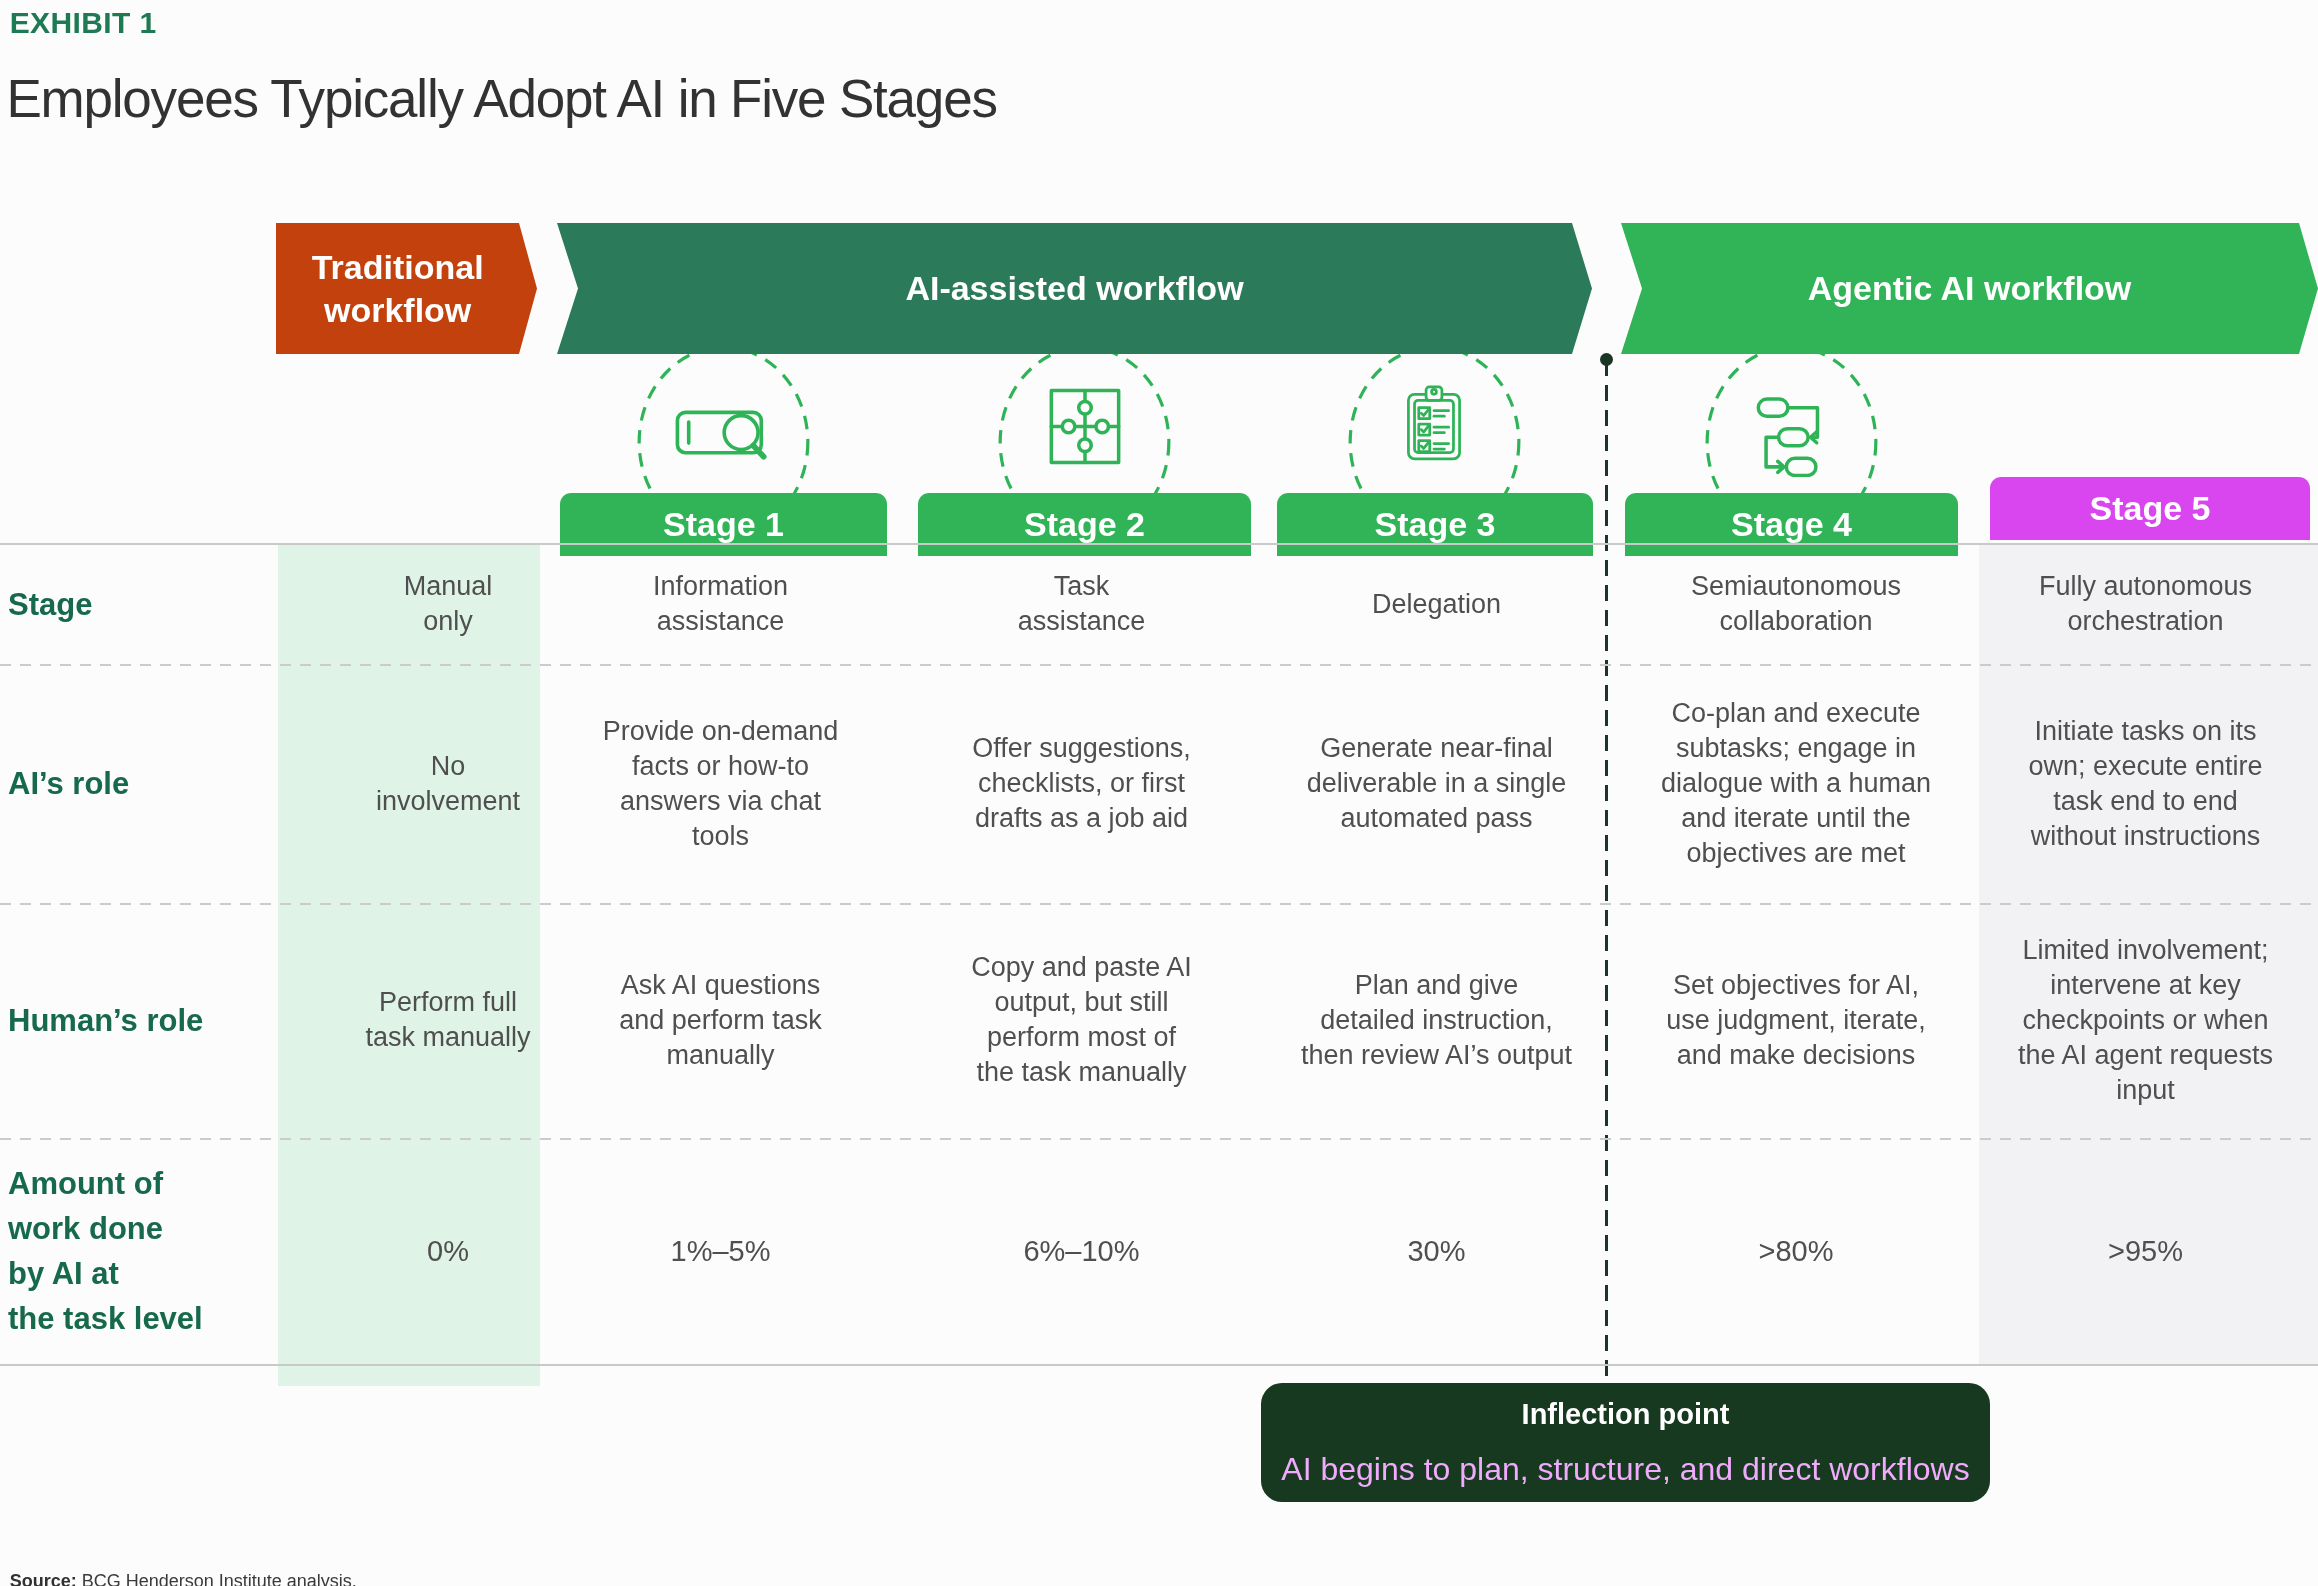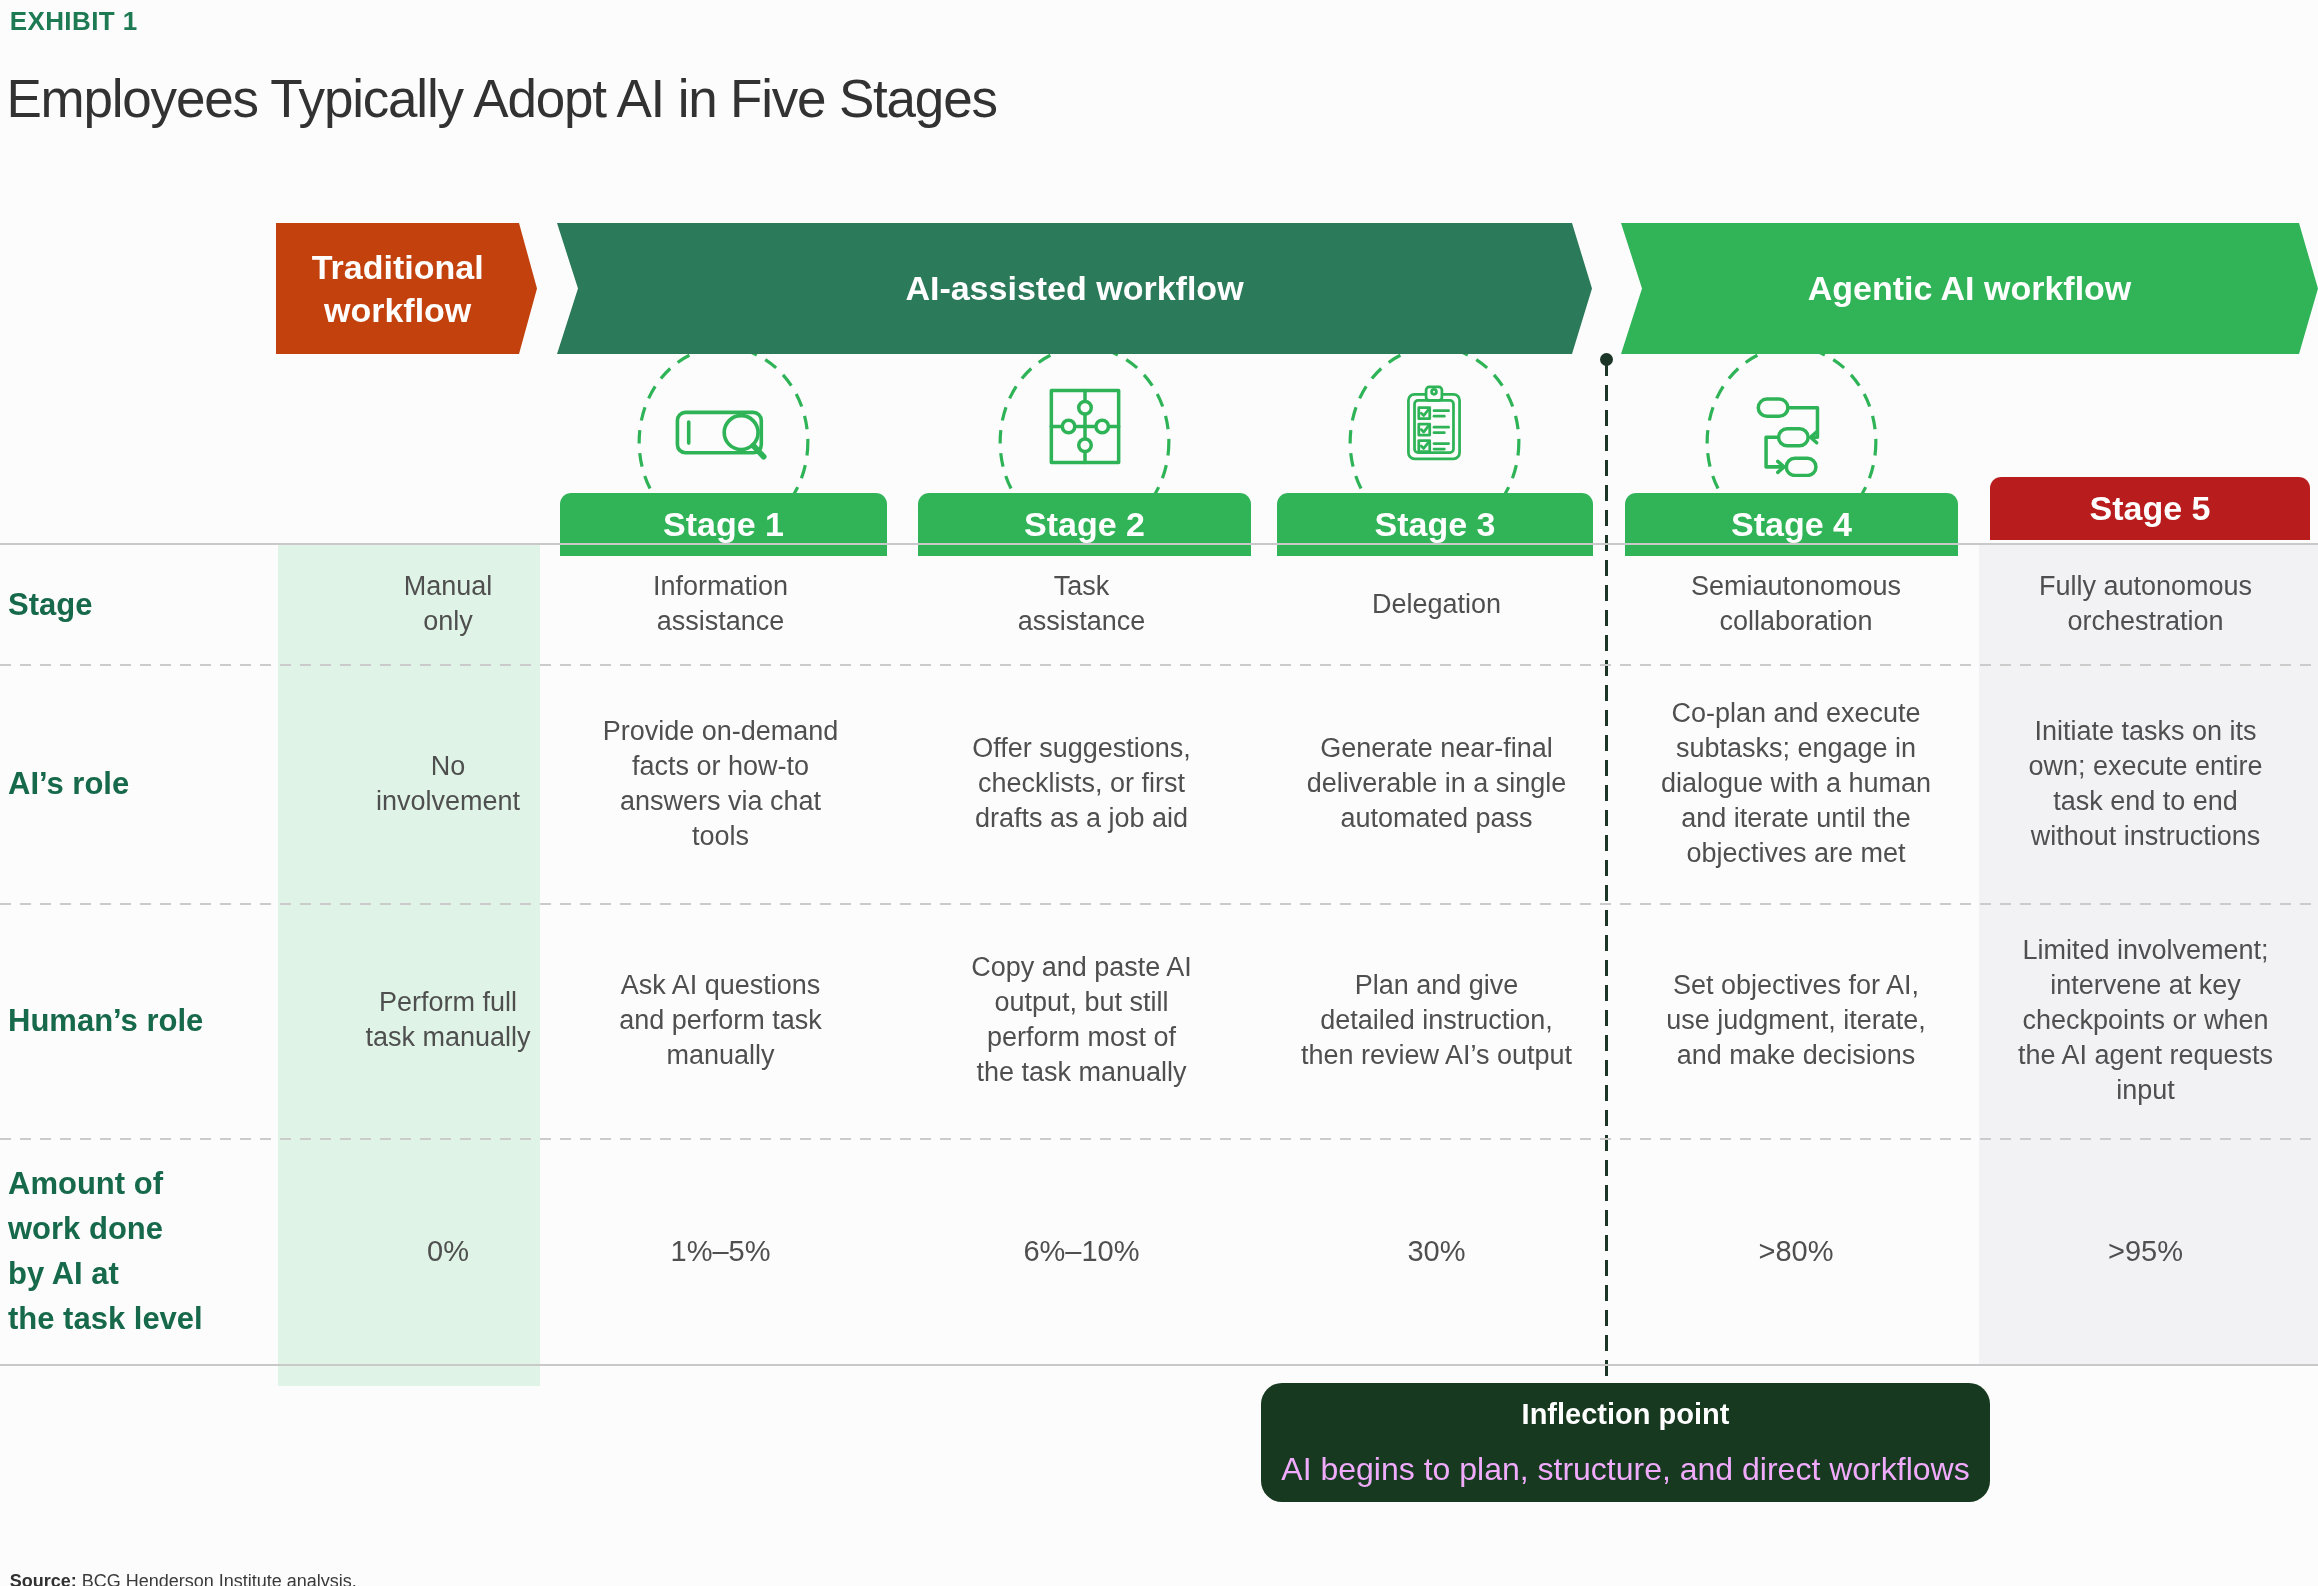--- a/index.html
+++ b/index.html
@@ -5,21 +5,21 @@
   html,body{margin:0;padding:0;}
   body{
     width:2319px;height:1586px;position:relative;overflow:hidden;
     background:#FCFCFC;
     font-family:"Liberation Sans",sans-serif;
     color:#323232;
   }
   .abs{position:absolute;}
 
   
-  .exhibit-label{left:9.7px;top:6.4px;font-size:26px;font-weight:bold;color:#1D7A53;letter-spacing:0.4px;}
+  .exhibit-label{left:9.7px;top:6.4px;font-size:30px;font-weight:bold;color:#1D7A53;letter-spacing:0.4px;}
   .page-title{left:6.4px;top:68px;font-size:53px;font-weight:400;color:#323232;letter-spacing:-1.2px;}
 
   
   .banner{top:223px;height:131px;display:flex;align-items:center;justify-content:center;
           color:#FFFFFF;font-weight:bold;font-size:34px;line-height:43px;text-align:center;z-index:2;}
   .banner-traditional{left:276px;width:261px;background:#c2410c;
       clip-path:polygon(0 0,243px 0,100% 50%,243px 100%,0 100%);padding-right:0;}
   .banner-traditional span{margin-right:17.7px;}
   .banner-ai{left:557px;width:1035px;background:#2B7A59;
       clip-path:polygon(0 0,1015px 0,100% 50%,1015px 100%,0 100%,21px 50%);}
@@ -29,21 +29,21 @@
   
   .stage-circle{top:344px;z-index:1;}
   .stage-icon{z-index:3;}
   .icon-svg{stroke:#2FB357;fill:none;stroke-width:4.5;stroke-linecap:round;stroke-linejoin:round;}
 
   
   .stage-banner{top:477px;height:63px;border-radius:11.3px 11.3px 0 0;z-index:4;
       display:flex;align-items:center;justify-content:center;
       color:#fff;font-weight:bold;font-size:34px;}
   .stage-green{background:#31B458;margin-top:16px;}
-  .stage-gray{background:#b91c1c;}
+  .stage-gray{background:#d946ef;}
 
   
   .bg-green-col{left:278px;top:544px;width:262px;height:842px;background:#DFF4E7;z-index:0;}
   .bg-gray-col{left:1979px;top:544px;width:340px;height:820px;background:#F2F2F4;z-index:0;}
   .hline{left:0;width:2319px;height:2.4px;background:#C9C9C9;z-index:5;}
   .hline-top{top:543px;}
   .hline-bottom{top:1364px;}
   .row-sep{left:0;width:2319px;height:2.4px;z-index:5;
       background:repeating-linear-gradient(90deg,#CBCBCB 0 11.3px,transparent 11.3px 20px);}
 

